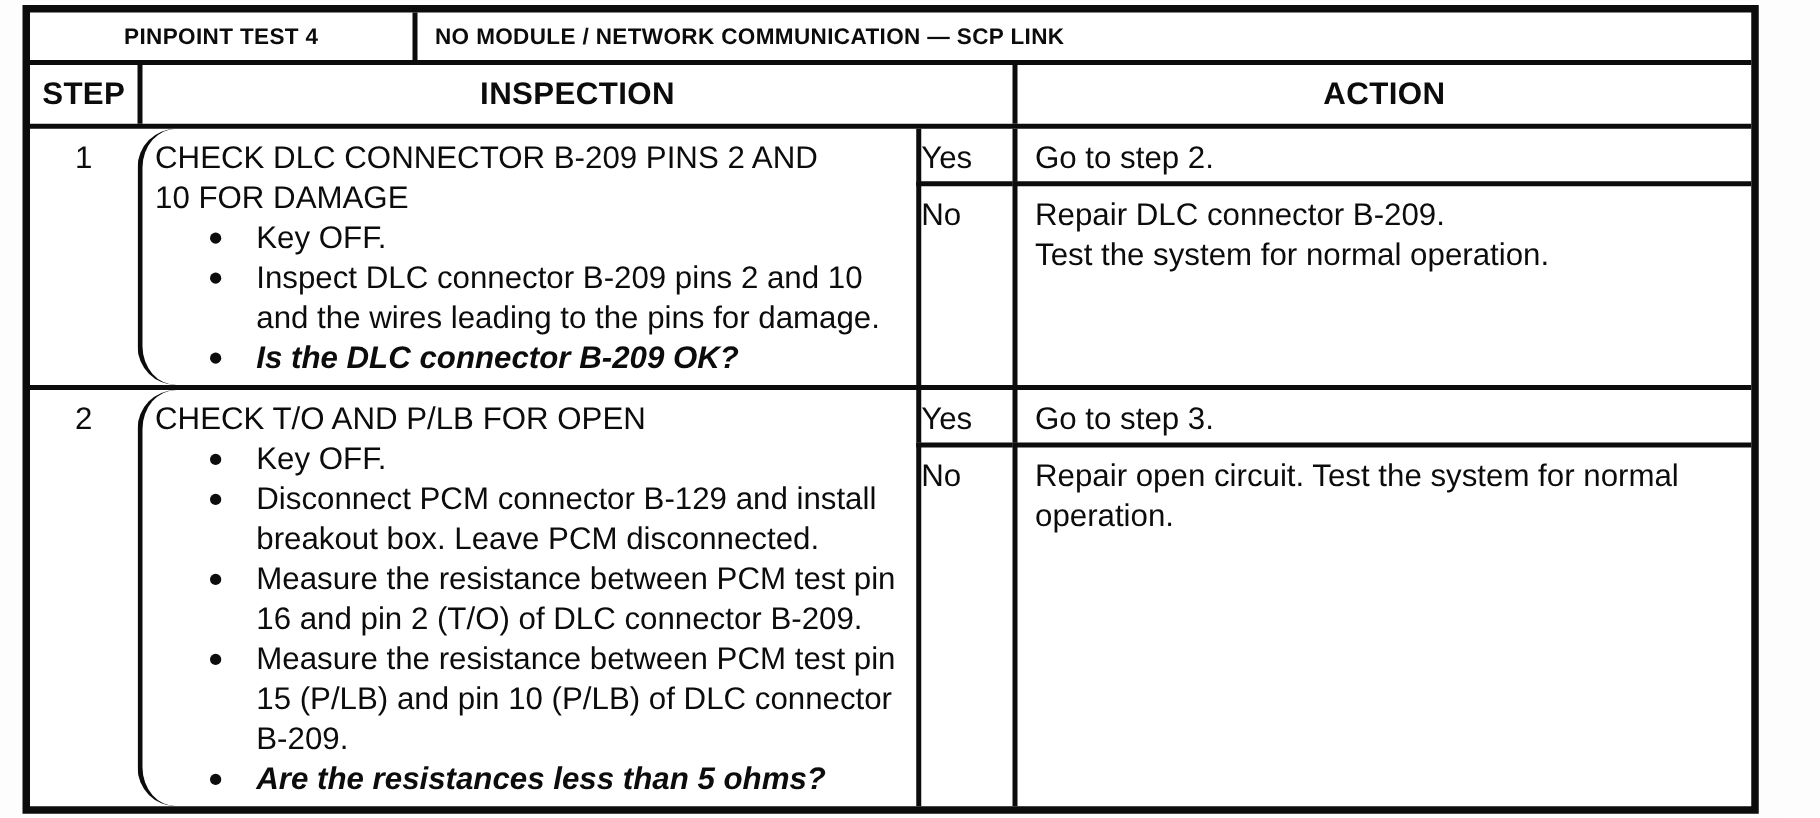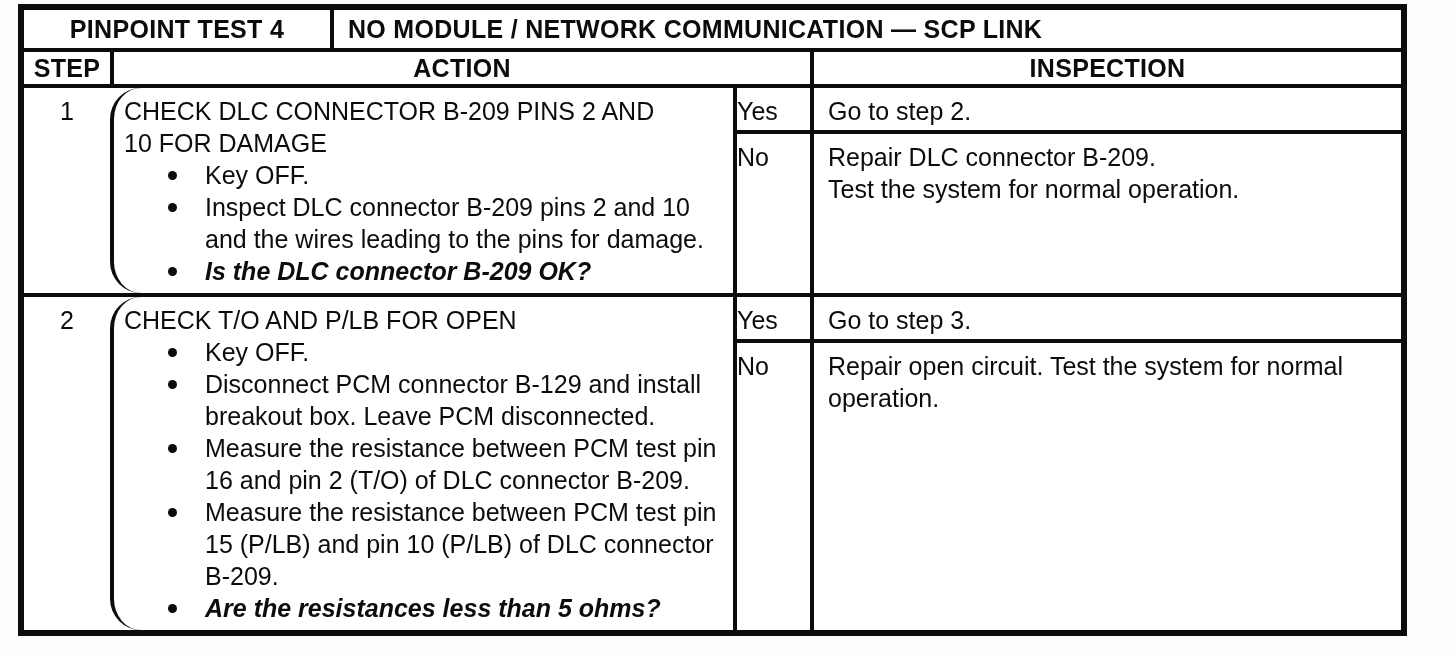--- a/index.html
+++ b/index.html
@@ -25,28 +25,28 @@
     box-sizing: border-box;
     background: #fff;
   }
   .row { display: grid; box-sizing: border-box; }
   .row + .row { border-top: 4px solid #0c0c0c; }
 
   
   .hdr1 { grid-template-columns: 306px 1fr; height: 38px; }
   .hdr1 .cell {
     display: flex; align-items: center;
-    font-weight: bold; font-size: 25px; letter-spacing: 0.3px;
+    font-weight: bold; font-size: 18px; letter-spacing: 0.3px;
     box-sizing: border-box; overflow: hidden; white-space: nowrap;
   }
   .hdr1 .test-label { justify-content: center; }
   .hdr1 .test-title { border-left: 4px solid #0c0c0c; padding-left: 14px; }
 
   
-  .hdr2 { grid-template-columns: 86px 700px 1fr; height: 36px; }
+  .hdr2 { grid-template-columns: 86px 700px 1fr; height: 51px; }
   .hdr2 .cell {
     display: flex; align-items: center; justify-content: center;
     font-weight: bold; font-size: 25px; letter-spacing: 0.3px;
     box-sizing: border-box;
   }
   .hdr2 .cell + .cell { border-left: 4px solid #0c0c0c; }
 
   
   .step-row {
     grid-template-columns: 86px 623px 77px 1fr;
@@ -102,22 +102,22 @@
 <div class="page">
   <div class="ptable">
 
     <div class="row hdr1">
       <div class="cell test-label">PINPOINT TEST 4</div>
       <div class="cell test-title">NO MODULE / NETWORK COMMUNICATION — SCP LINK</div>
     </div>
 
     <div class="row hdr2">
       <div class="cell">STEP</div>
+      <div class="cell">INSPECTION</div>
       <div class="cell">ACTION</div>
-      <div class="cell">INSPECTION</div>
     </div>
 
     <div class="row step-row">
       <div class="cell step-num">1</div>
       <div class="cell insp">
         <div class="insp-title">CHECK DLC CONNECTOR B-209 PINS 2 AND 10 FOR DAMAGE</div>
         <ul>
           <li><span class="li-text">Key OFF.</span></li>
           <li><span class="li-text">Inspect DLC connector B-209 pins 2 and 10 and the wires leading to the pins for damage.</span></li>
           <li class="bullet-bold"><span class="li-text">Is the DLC connector B-209 OK?</span></li>

